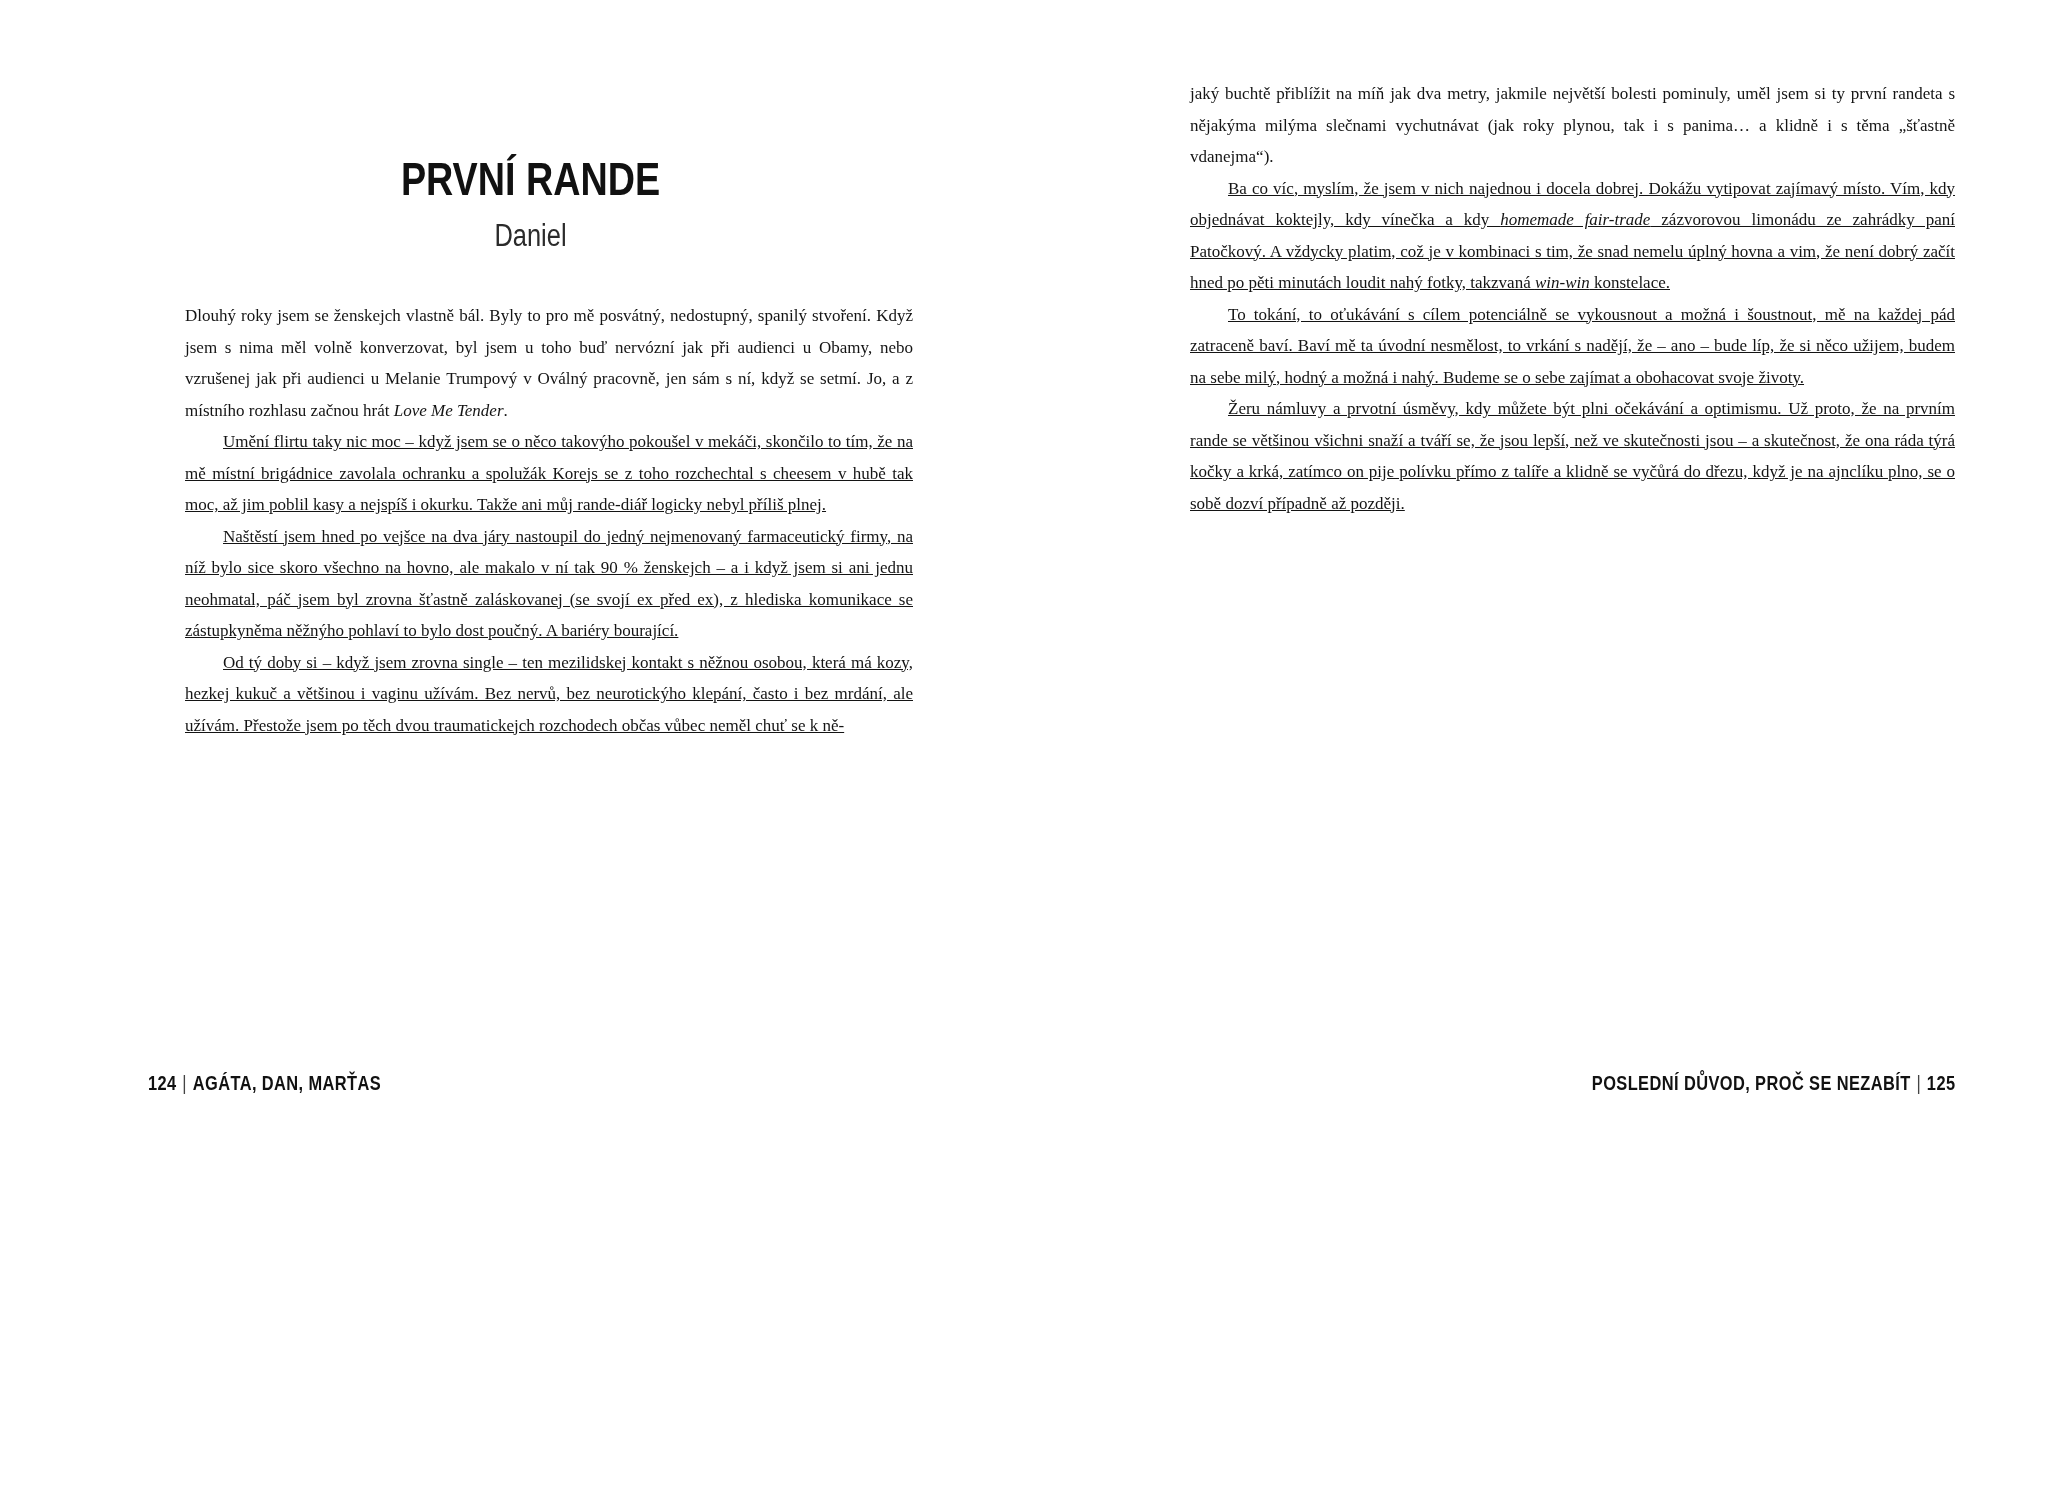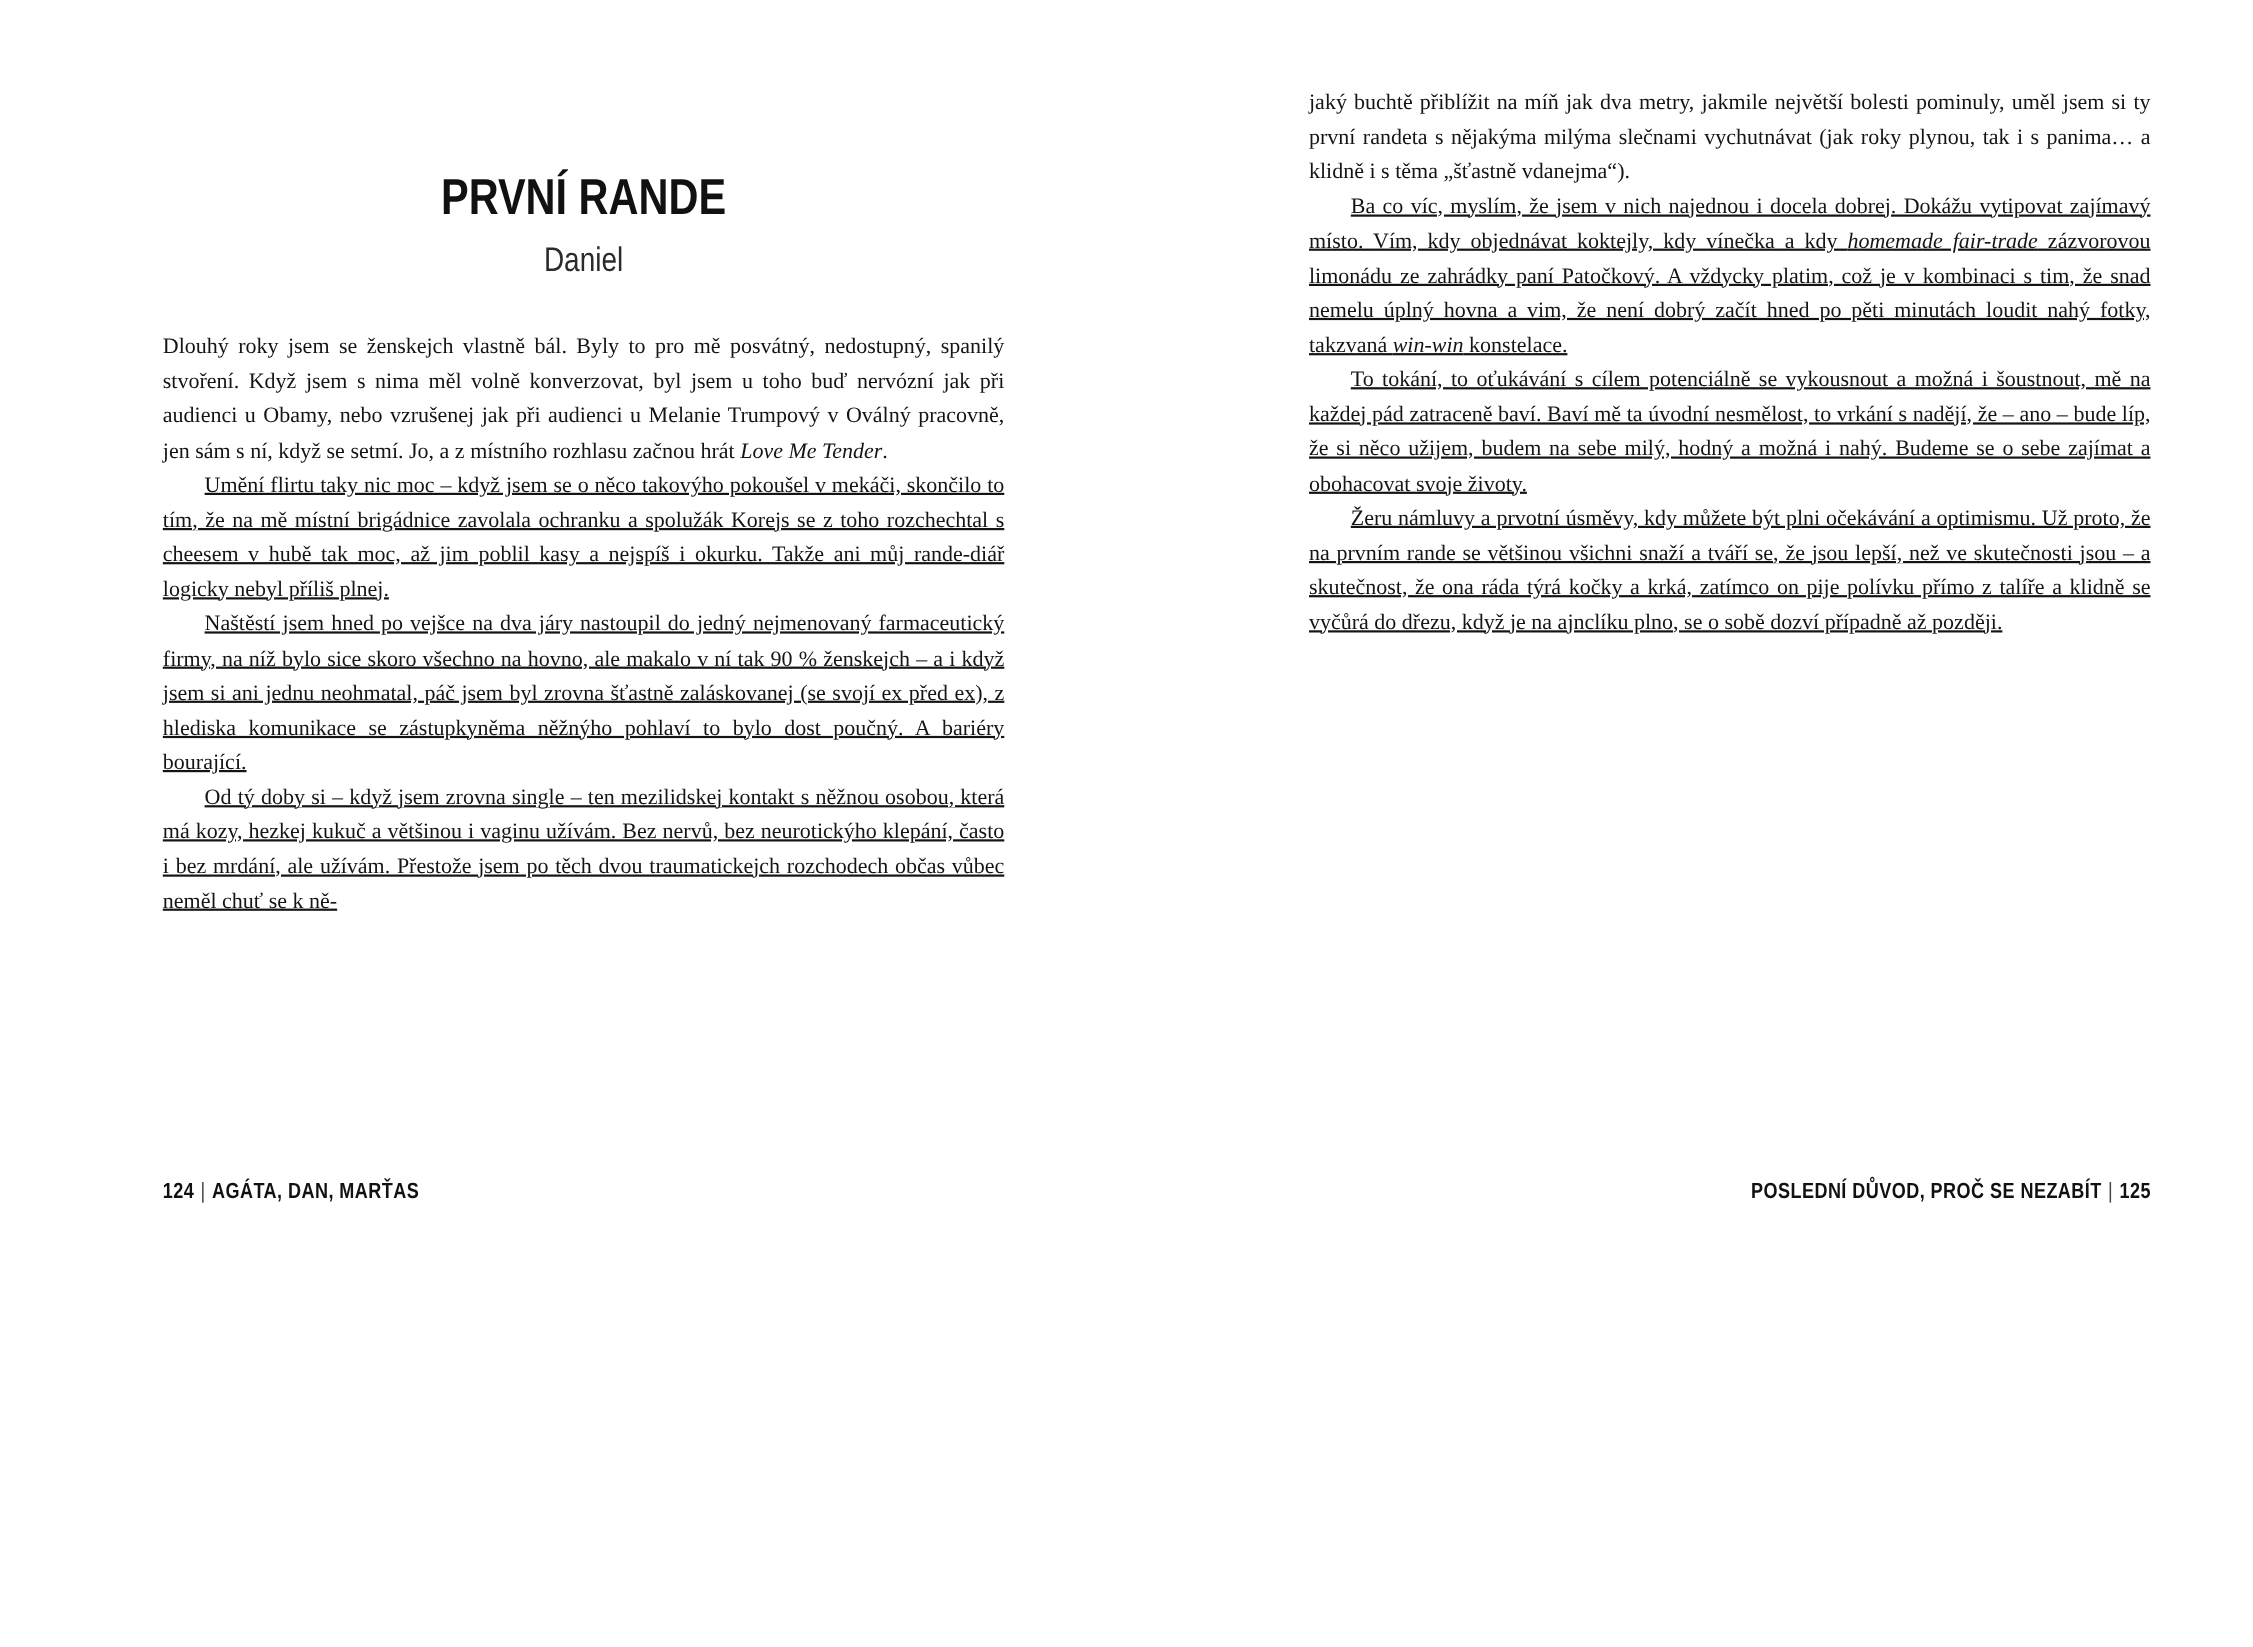--- a/index.html
+++ b/index.html
@@ -51,27 +51,27 @@
     color: #2b2b2b;
     transform: scaleX(0.82);
     transform-origin: center;
     white-space: nowrap;
   }
 
   .body-text {
     position: absolute;
     left: 0;
     right: 0;
-    font-size: 20px;
+    font-size: 17px;
     line-height: 31.5px;
     text-align: justify;
     hyphens: auto;
     -webkit-hyphens: auto;
   }
-  .body-text-left  { top: 300px; }
+  .body-text-left  { top: 300px; margin-left: 37px; }
   .body-text-right { top: 78px; }
 
   .para {
     margin: 0;
     padding: 0;
   }
   .para.indent {
     text-indent: 38px;
     text-decoration: underline;
   }

